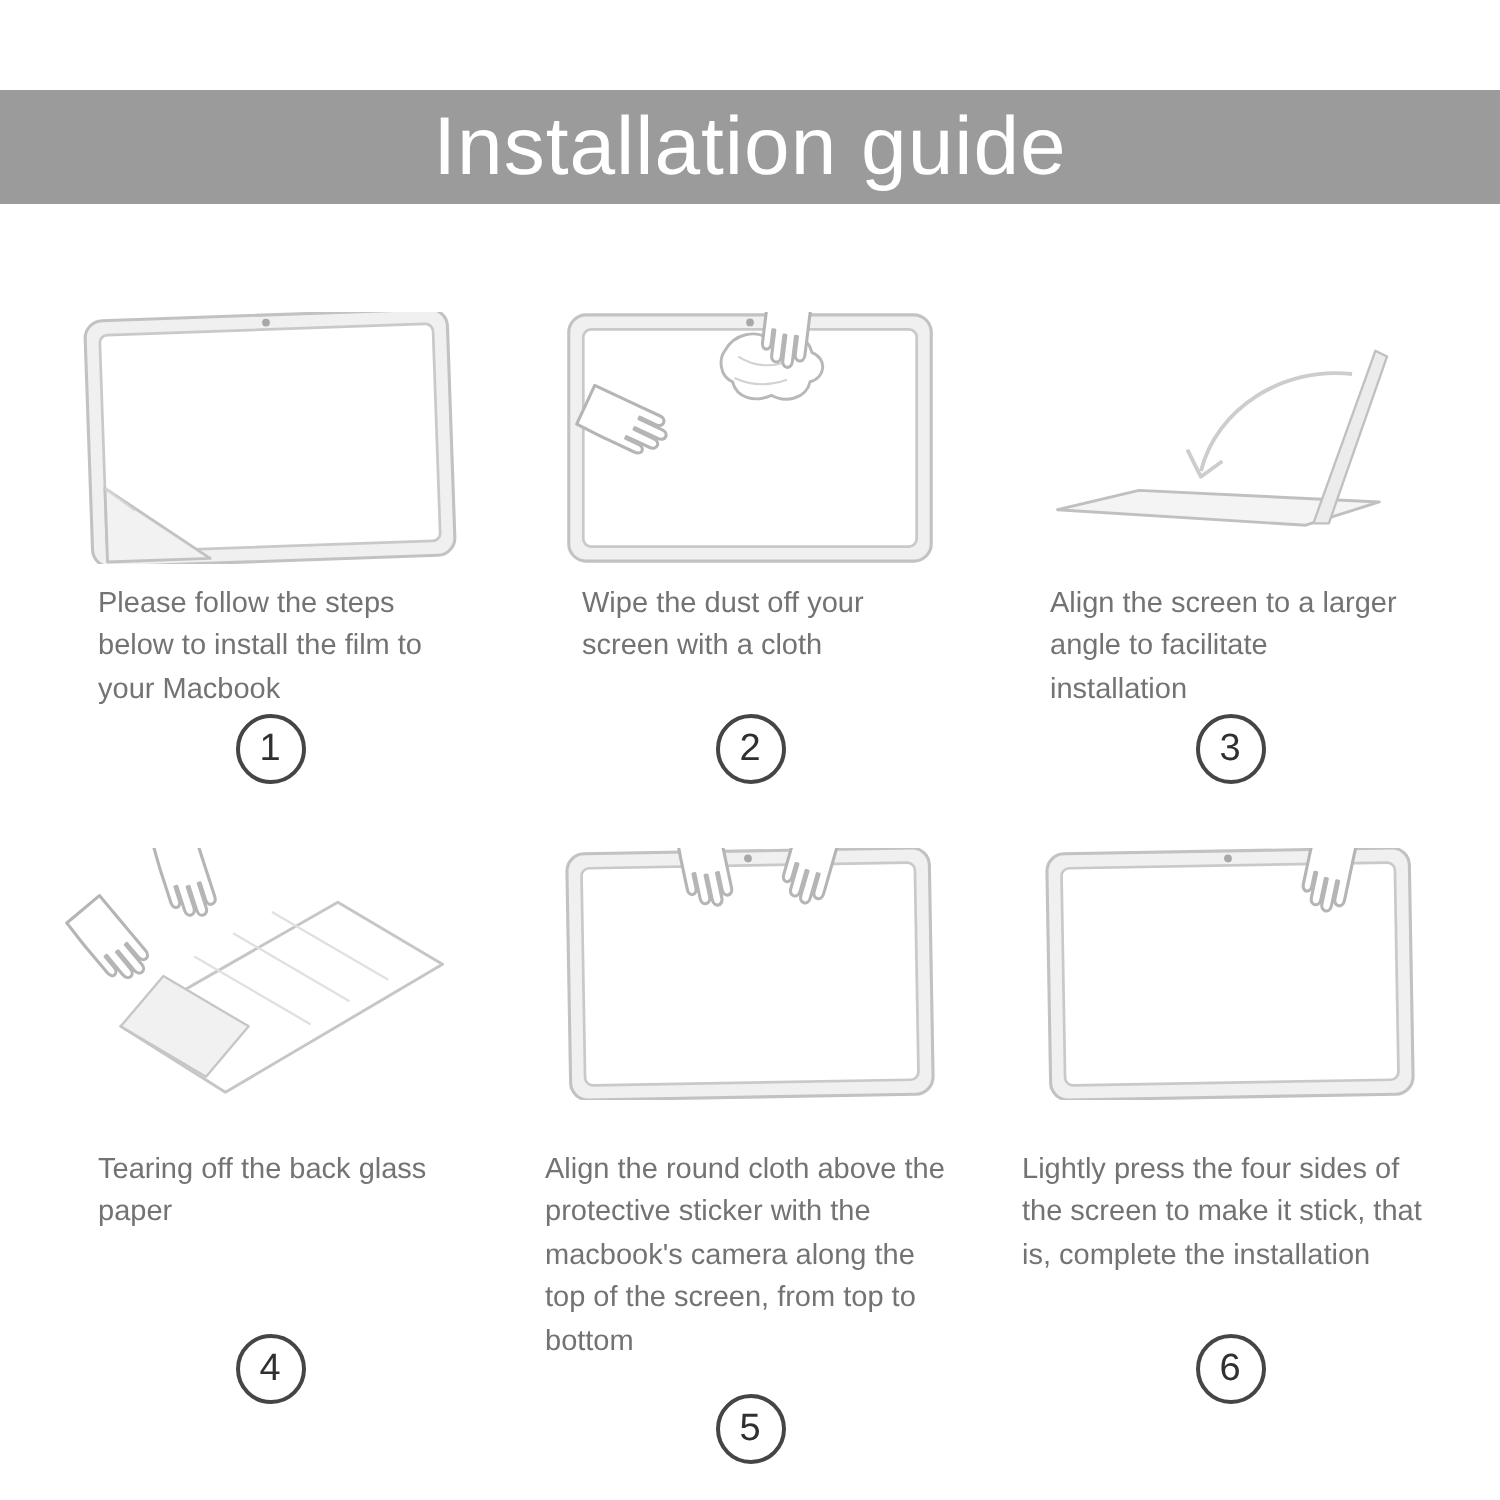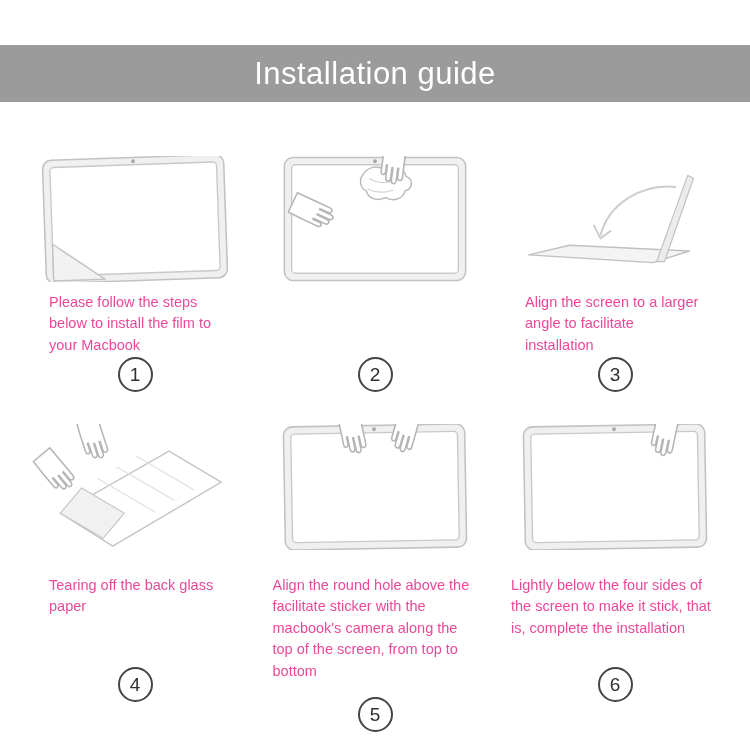--- a/index.html
+++ b/index.html
@@ -10,21 +10,21 @@
     overflow: hidden;
   }
   .header {
     margin-top: 45px;
     height: 57px;
     background: #9b9b9b;
     display: flex; align-items: center; justify-content: center;
   }
   .header .title {
     color: #ffffff;
-    font-size: 31px;
+    font-size: 41px;
     letter-spacing: 0.5px;
   }
   .grid {
     margin: 54px auto 0;
     width: 712px;
     display: grid;
     grid-template-columns: 1fr 1fr 1fr;
     column-gap: 8px;
     row-gap: 32px;
   }
@@ -32,21 +32,21 @@
   .step:nth-child(-n+3) { height: 236px; }
   .step:nth-child(n+4)  { height: 278px; gap: 15px; }
   .illus {
     height: 126px; width: 206px;
     display: flex; align-items: center; justify-content: center;
   }
   .caption {
     margin: 10px auto 0;
     font-size: 14.5px;
     line-height: 1.48;
-    color: #ec4899;
+    color: #737373;
     text-align: left;
   }
   .numwrap { margin-top: auto; }
   .num {
     width: 31px; height: 31px;
     border: 2px solid #454545;
     border-radius: 50%;
     display: flex; align-items: center; justify-content: center;
     font-size: 19px;
     color: #303030;
@@ -97,20 +97,21 @@
         <svg width="206" height="126" viewBox="0 0 210 130">
           <g transform="translate(10,0)">
               <use href="#screen"></use>
             </g>
           <use href="#hand" transform="translate(24,34) rotate(115 18 24)"></use>
           <path d="M92,20 c5,-9 16,-11 23,-6 c9,-6 20,-2 22,7 c8,3 7,13 -1,15 c-2,9 -13,11 -20,7 c-9,4 -18,1 -20,-7 c-7,-3 -7,-12 -4,-16 z" fill="#ffffff" stroke="#b8b8b8" stroke-width="1.5"></path>
           <path d="M99,23 q11,7 24,3 M97,34 q13,6 27,1" fill="none" stroke="#d2d2d2" stroke-width="1.1"></path>
           <use href="#hand" transform="translate(106,-16) rotate(187 18 24)"></use>
         </svg>
       </div>
+      <p class="caption" style="width:168px">Wipe the dust off your screen with a cloth</p>
       <div class="numwrap">
         <div class="num">2</div>
       </div>
     </div>
 
     <div class="step">
       <div class="illus">
         <svg width="206" height="126" viewBox="0 0 210 130">
           <path d="M16,102 L144,110 L182,98 L58,92 Z" fill="#f4f4f4" stroke="#c0c0c0" stroke-width="1.5" stroke-linejoin="round"></path>
           <path d="M148,109 L180,20 L186,23 L156,109 Z" fill="#ececec" stroke="#c0c0c0" stroke-width="1.2" stroke-linejoin="round"></path>
@@ -143,35 +144,35 @@
     <div class="step">
       <div class="illus">
         <svg width="206" height="126" viewBox="0 0 210 130">
           <g transform="translate(10,0) rotate(-1 95 65)">
               <use href="#screen"></use>
             </g>
           <use href="#hand" transform="translate(64,-14) rotate(168 18 24)"></use>
           <use href="#hand" transform="translate(118,-16) rotate(196 18 24)"></use>
         </svg>
       </div>
-      <p class="caption" style="width:205px">Align the round hole above the facilitate sticker with the macbook's camera along the top of the screen, from top to bottom</p>
+      <p class="caption" style="width:205px">Align the round cloth above the protective sticker with the macbook's camera along the top of the screen, from top to bottom</p>
       <div class="numwrap">
         <div class="num">5</div>
       </div>
     </div>
 
     <div class="step">
       <div class="illus">
         <svg width="206" height="126" viewBox="0 0 210 130">
           <g transform="translate(10,0) rotate(-1 95 65)">
               <use href="#screen"></use>
             </g>
           <use href="#hand" transform="translate(138,-12) rotate(192 18 24)"></use>
         </svg>
       </div>
-      <p class="caption" style="width:208px">Lightly below the four sides of the screen to make it stick, that is, complete the installation</p>
+      <p class="caption" style="width:208px">Lightly press the four sides of the screen to make it stick, that is, complete the installation</p>
       <div class="numwrap">
         <div class="num">6</div>
       </div>
     </div>
 
   </div>
 </div>
 
 </body></html>

